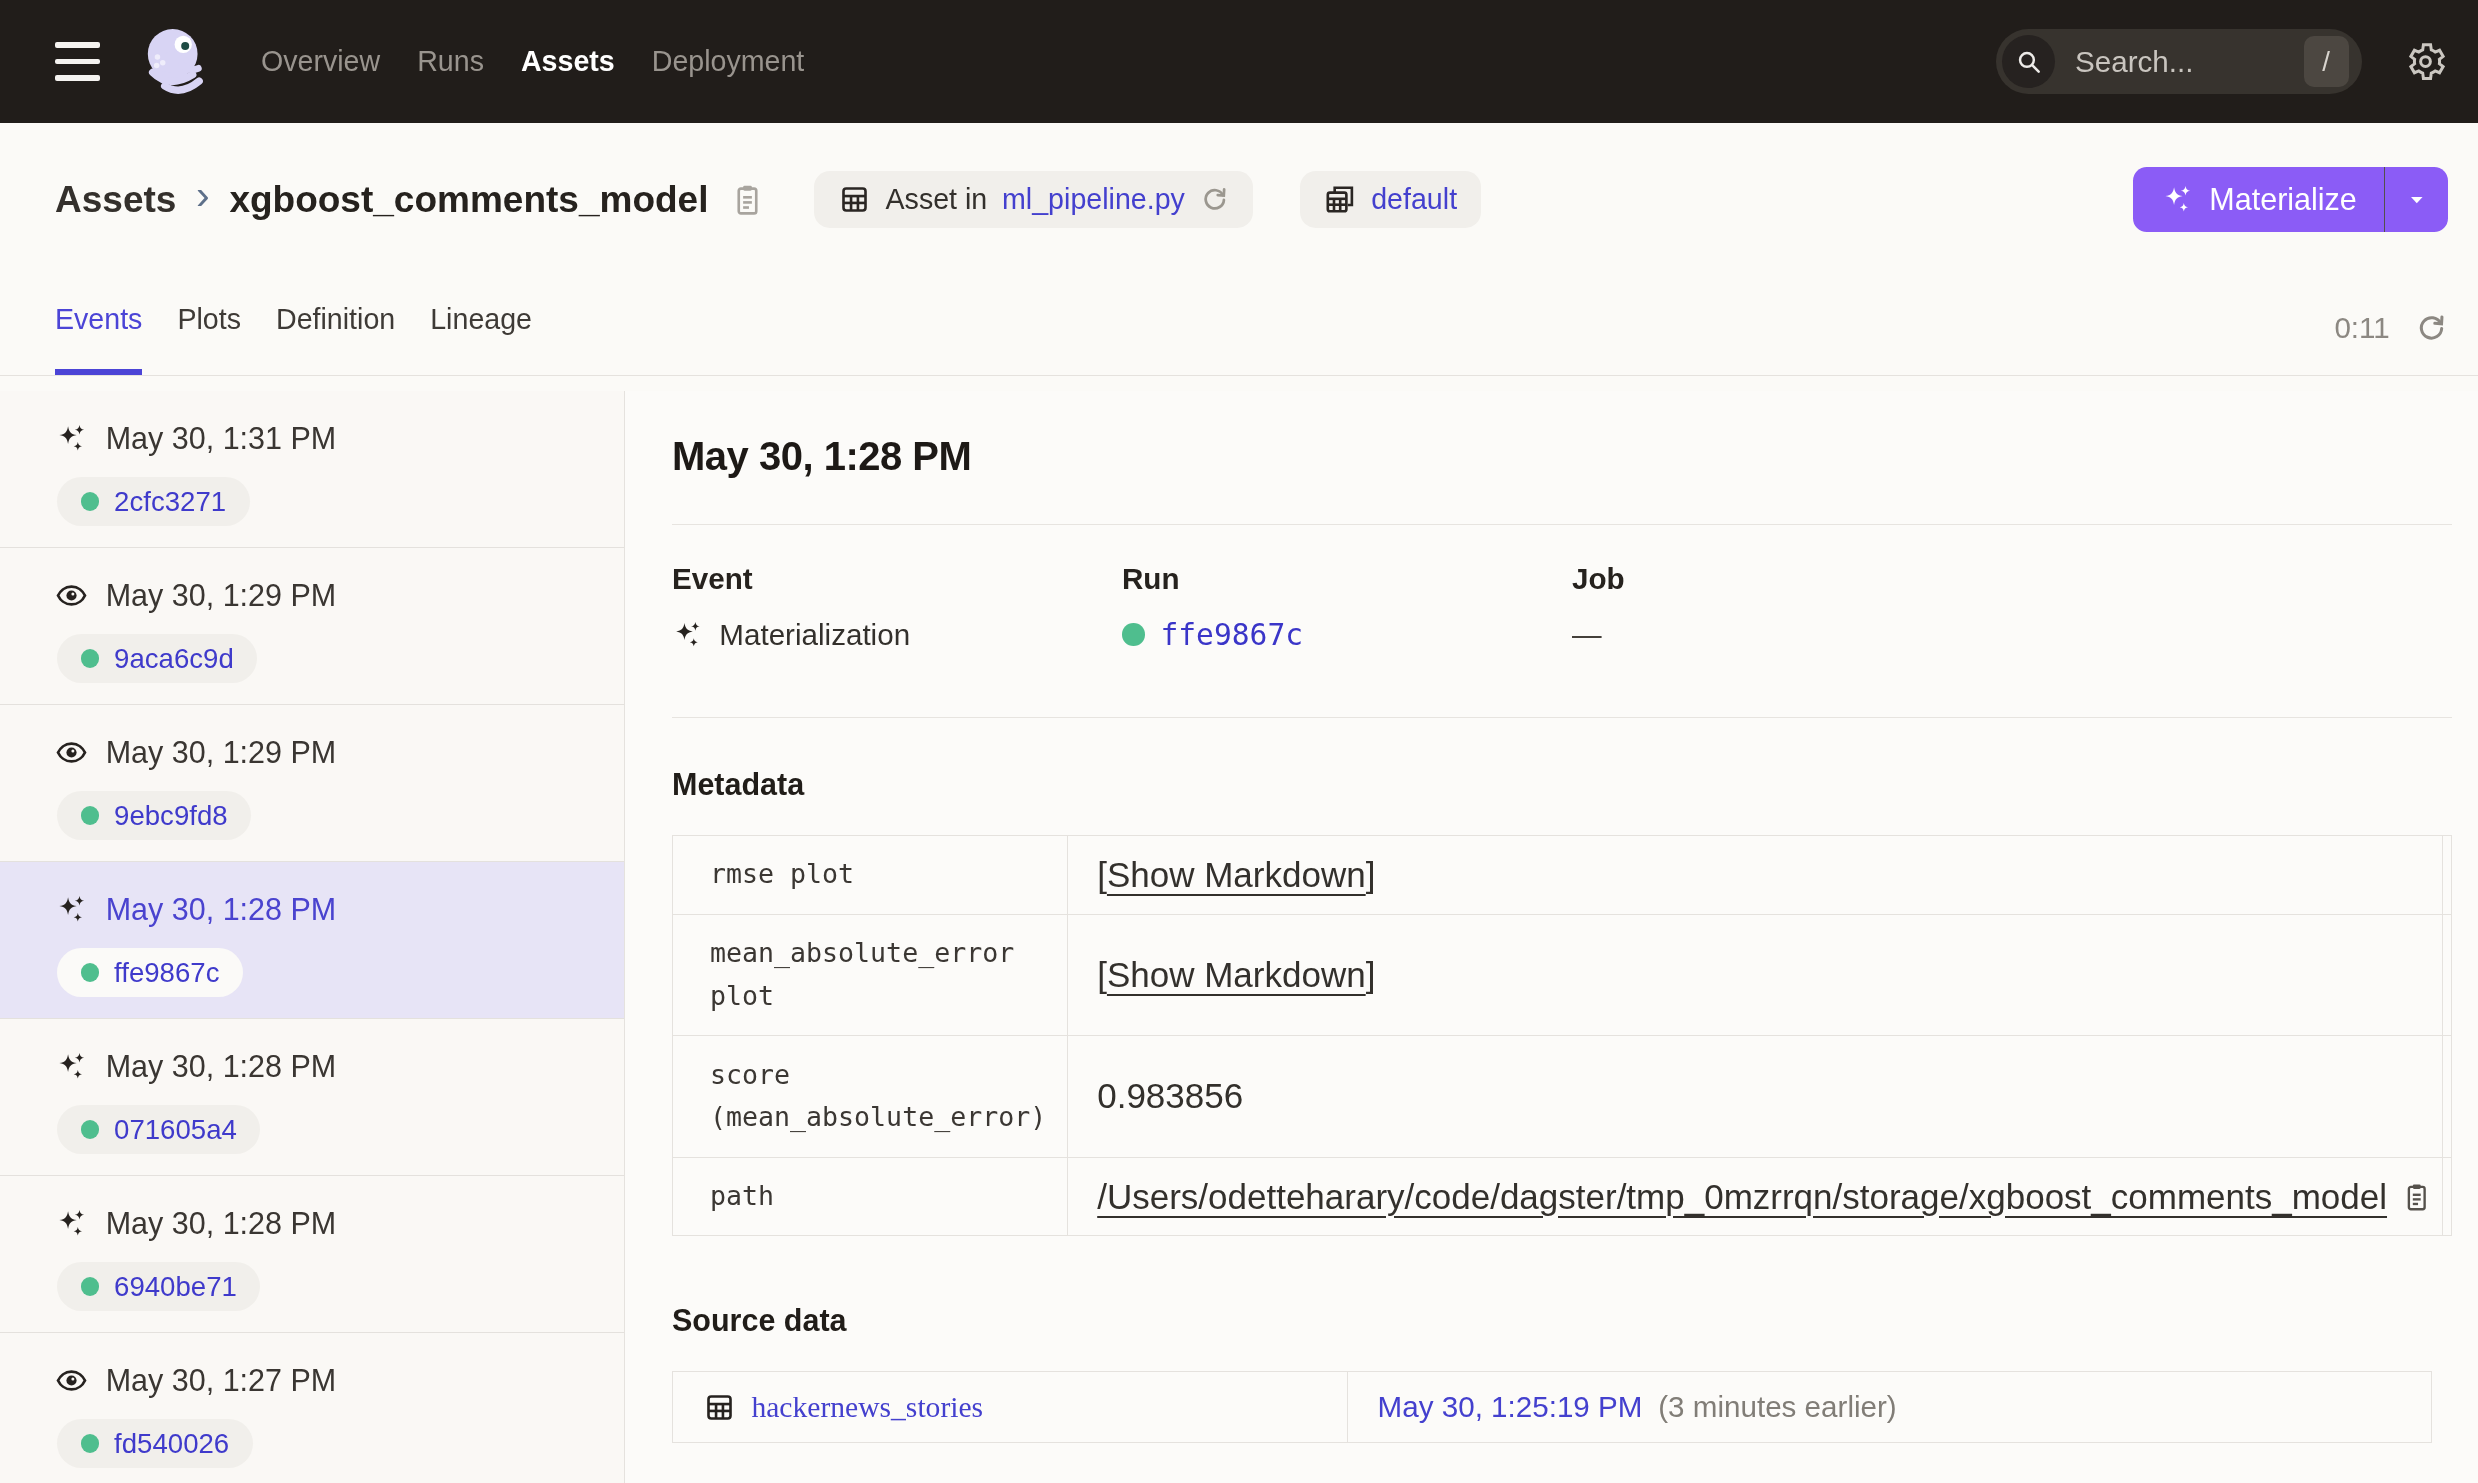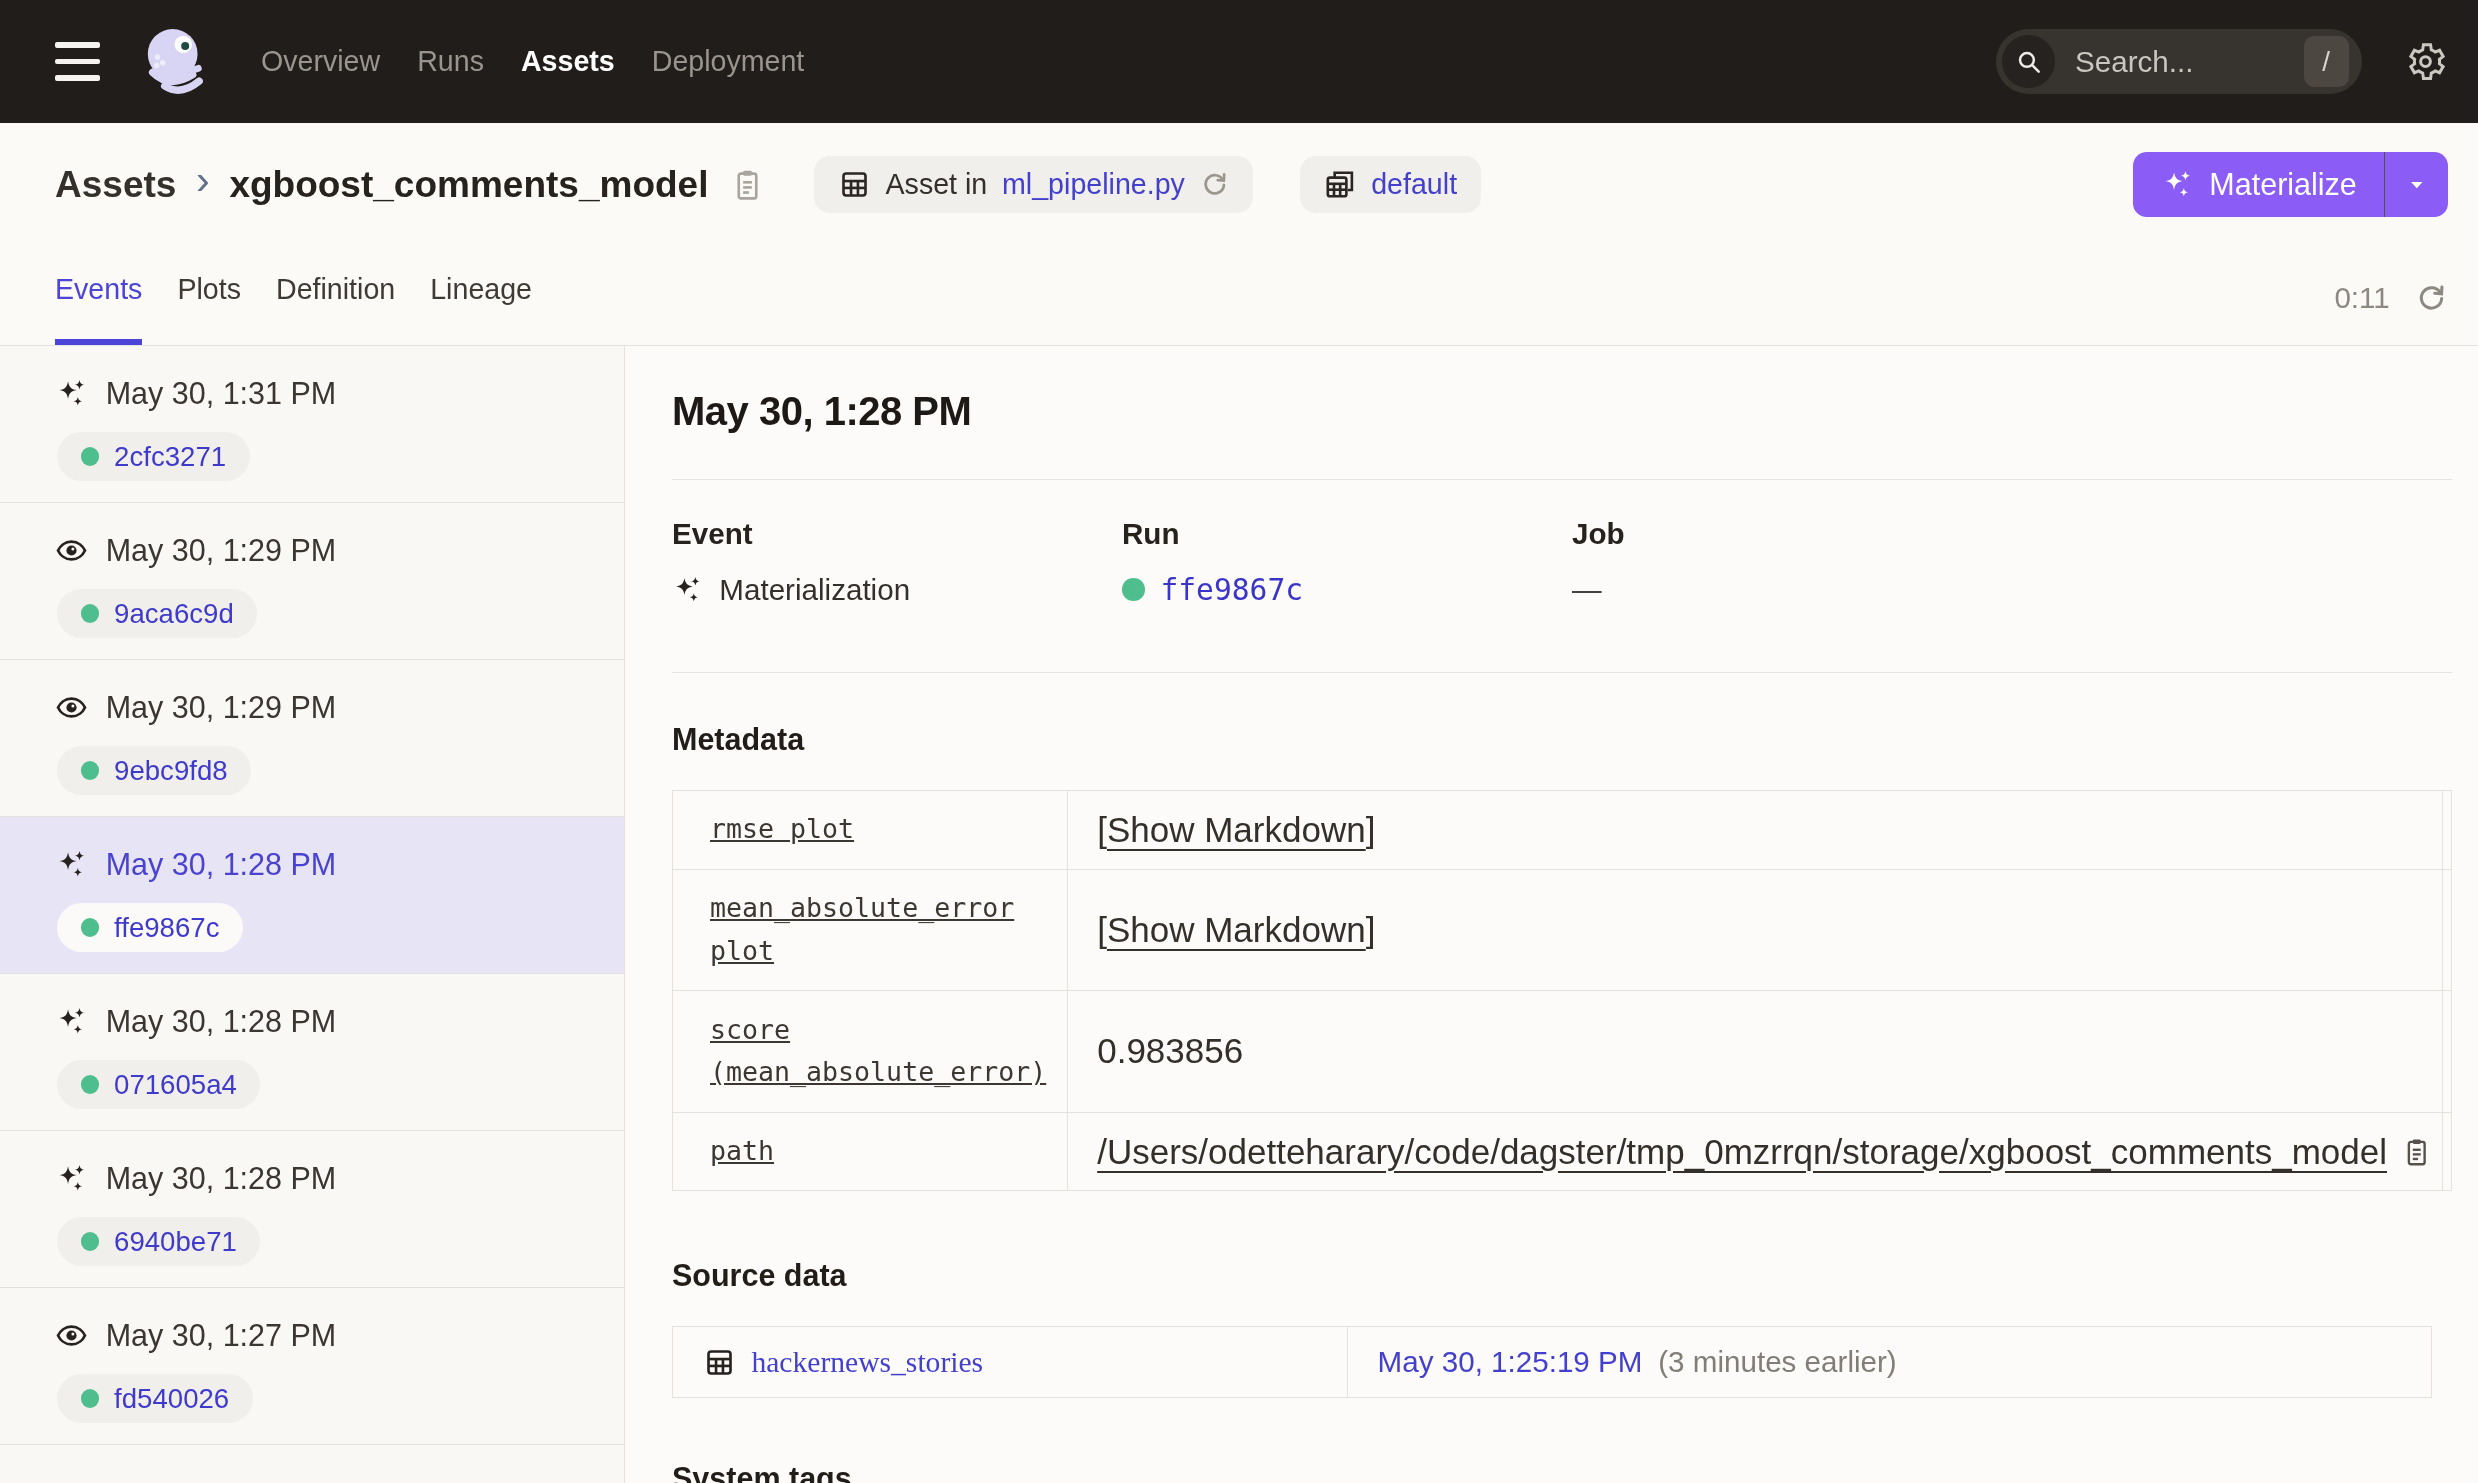--- a/index.html
+++ b/index.html
@@ -1,18 +1,18 @@
 <!DOCTYPE html>
 <html><head>
 <meta charset="utf-8">
 <style>
   * { margin:0; padding:0; box-sizing:border-box; }
   html,body { width:2478px; height:1484px; overflow:hidden; }
   body { font-family:"Liberation Sans", sans-serif; background:#FBFAF7; }
-  .app { width:2478px; height:1484px; display:flex; flex-direction:column; overflow:hidden; }
+  .app { width:2478px; height:1484px; display:flex; flex-direction:column; overflow:hidden;gap:15px; }
 
   
   .topbar { height:123px; flex:0 0 123px; background:#211D1A; display:flex; align-items:center; padding:0 29.6px 0 55px; }
   .hamburger { width:45px; height:39px; display:flex; flex-direction:column; justify-content:space-between; cursor:pointer; flex:0 0 auto; }
   .hamburger span { display:block; height:5.9px; border-radius:2px; background:#F5F3F0; }
   .logo { width:77px; height:81px; margin-left:39px; flex:0 0 auto; }
   .topnav { display:flex; align-items:center; gap:37px; margin-left:45px; }
   .nav-item { font-size:28.6px; color:#99948E; font-weight:500; cursor:pointer; }
   .nav-item.active { color:#FFFFFF; font-weight:700; }
   .topbar-spacer { flex:1; }
@@ -84,21 +84,21 @@
   .mc-run .mono-link { font-size:29.6px; }
   .mc-dash { color:#44403B; }
 
   .sec-heading { font-size:30.5px; font-weight:700; color:#211D19; }
   .h-meta { margin-top:49px; }
   .h-src  { margin-top:67px; }
   .h-tags { margin-top:63px; }
 
   table.dg { border-collapse:collapse; width:100%; margin-top:33px; background:#FCFBF9; }
   table.dg td { border:1px solid #E5E2DE; vertical-align:middle; }
-  table.dg td.key { width:443px; padding:17.7px 9.9px 17.7px 37px; font-family:"DejaVu Sans Mono", monospace; font-size:26.6px; color:#3B3733; line-height:1.6;text-decoration:underline; }
+  table.dg td.key { width:443px; padding:17.7px 9.9px 17.7px 37px; font-family:"DejaVu Sans Mono", monospace; font-size:26.6px; color:#3B3733; line-height:1.6; }
   table.dg td.val { padding:17.7px 9.9px 17.7px 29.6px; font-family:Liberation Sans, sans-serif; font-size:35px; color:#33302C; }
   table.dg td.slim { width:47px; }
   table.dg tr { height:74px; }
   .bracket { color:#33302C; }
   .md-link { color:#33302C; text-decoration:underline; text-underline-offset:6.9px; text-decoration-thickness:2px; cursor:pointer; }
   .path-wrap { display:flex; align-items:center; gap:13.8px; }
   .path-link { color:#33302C; text-decoration:underline; text-underline-offset:6.9px; text-decoration-thickness:2px; cursor:pointer; white-space:nowrap; }
   .path-copy { width:31.5px; height:31.5px; color:#55514C; cursor:pointer; flex:0 0 auto; }
   .path-copy svg { width:31.5px; height:31.5px; }
 

